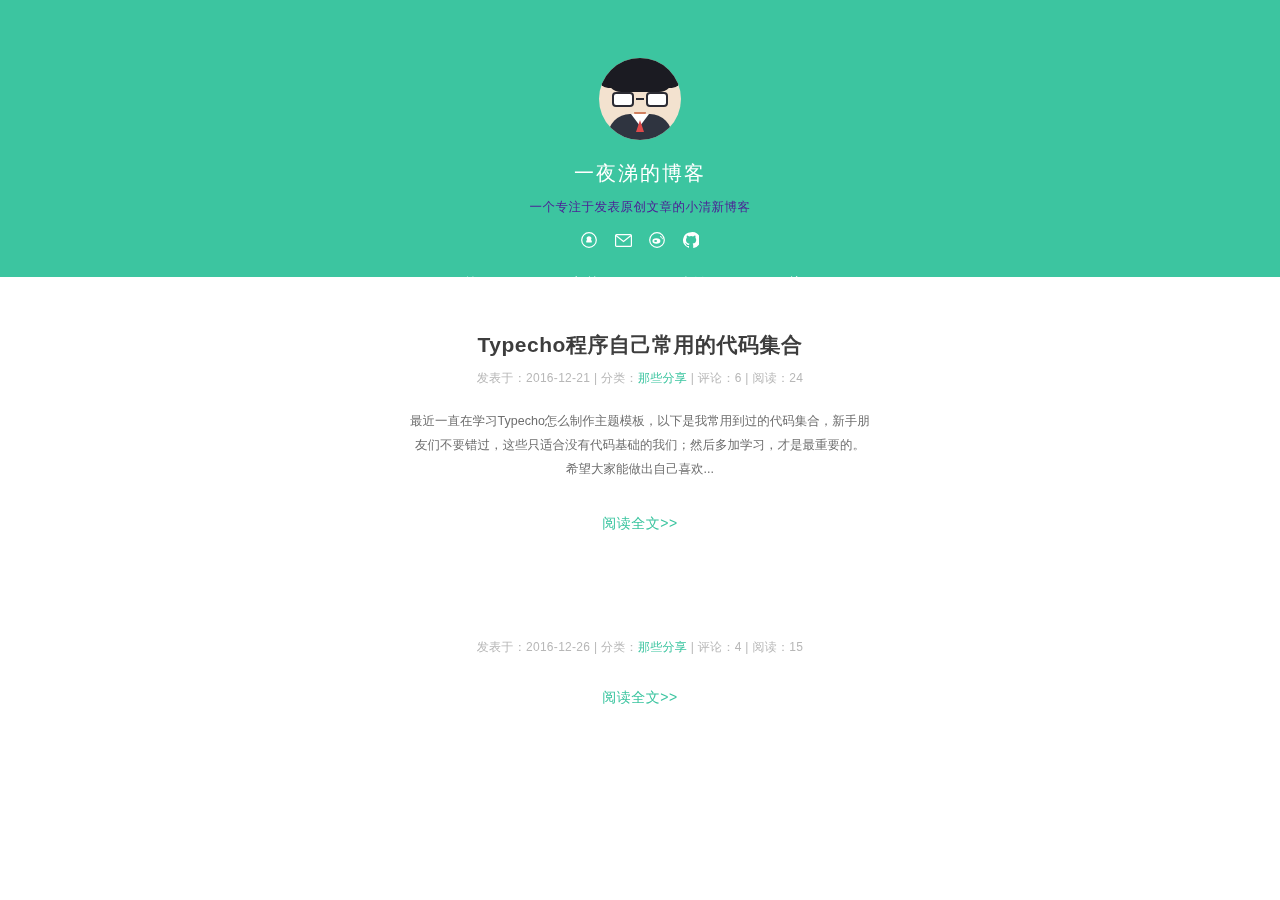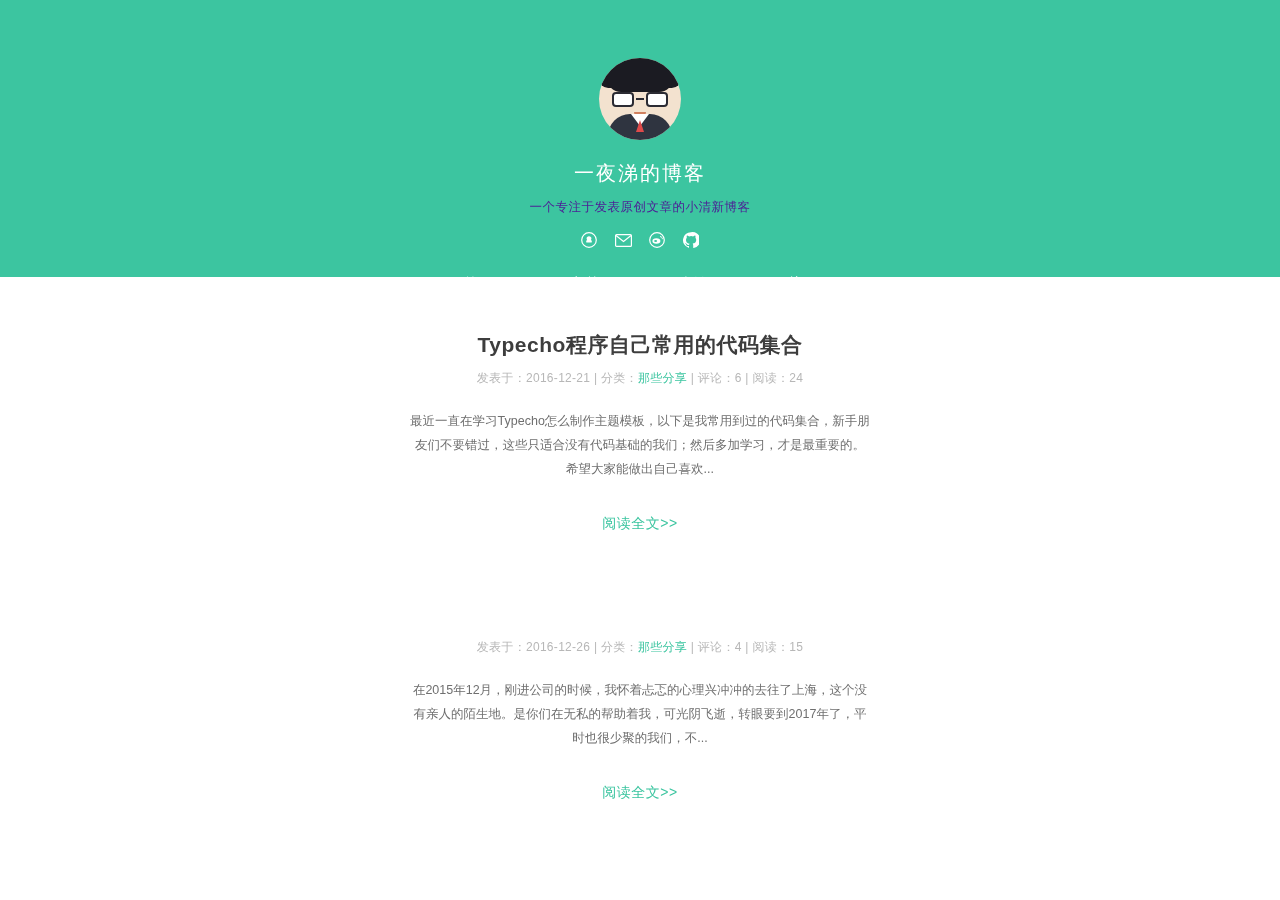--- a/index.html
+++ b/index.html
@@ -228,21 +228,20 @@
 
     <div class="spacer-1"></div>
 
     <article class="post">
       <div class="post-meta">
         <span>发表于：</span><span>2016-12-26</span>
         <span>| 分类：</span><a href="#">那些分享</a>
         <span>| 评论：</span><span>4</span>
         <span>| 阅读：</span><span>15</span>
       </div>
-      <p class="post-excerpt">在2015年12月，刚进公司的时候，我怀着忐忑的心理兴冲冲的去往了上海，这个没有亲人的陌生地。是你们在无私的帮助着我，可光阴飞逝，转眼要到2017年了，平时也很少聚的我们，不...</p>
       <div class="read-more-wrap">
         <a class="read-more" href="#">阅读全文&gt;&gt;</a>
       </div>
     </article>
 
     <div class="spacer-2"></div>
 
   </main>
 </div>
 

